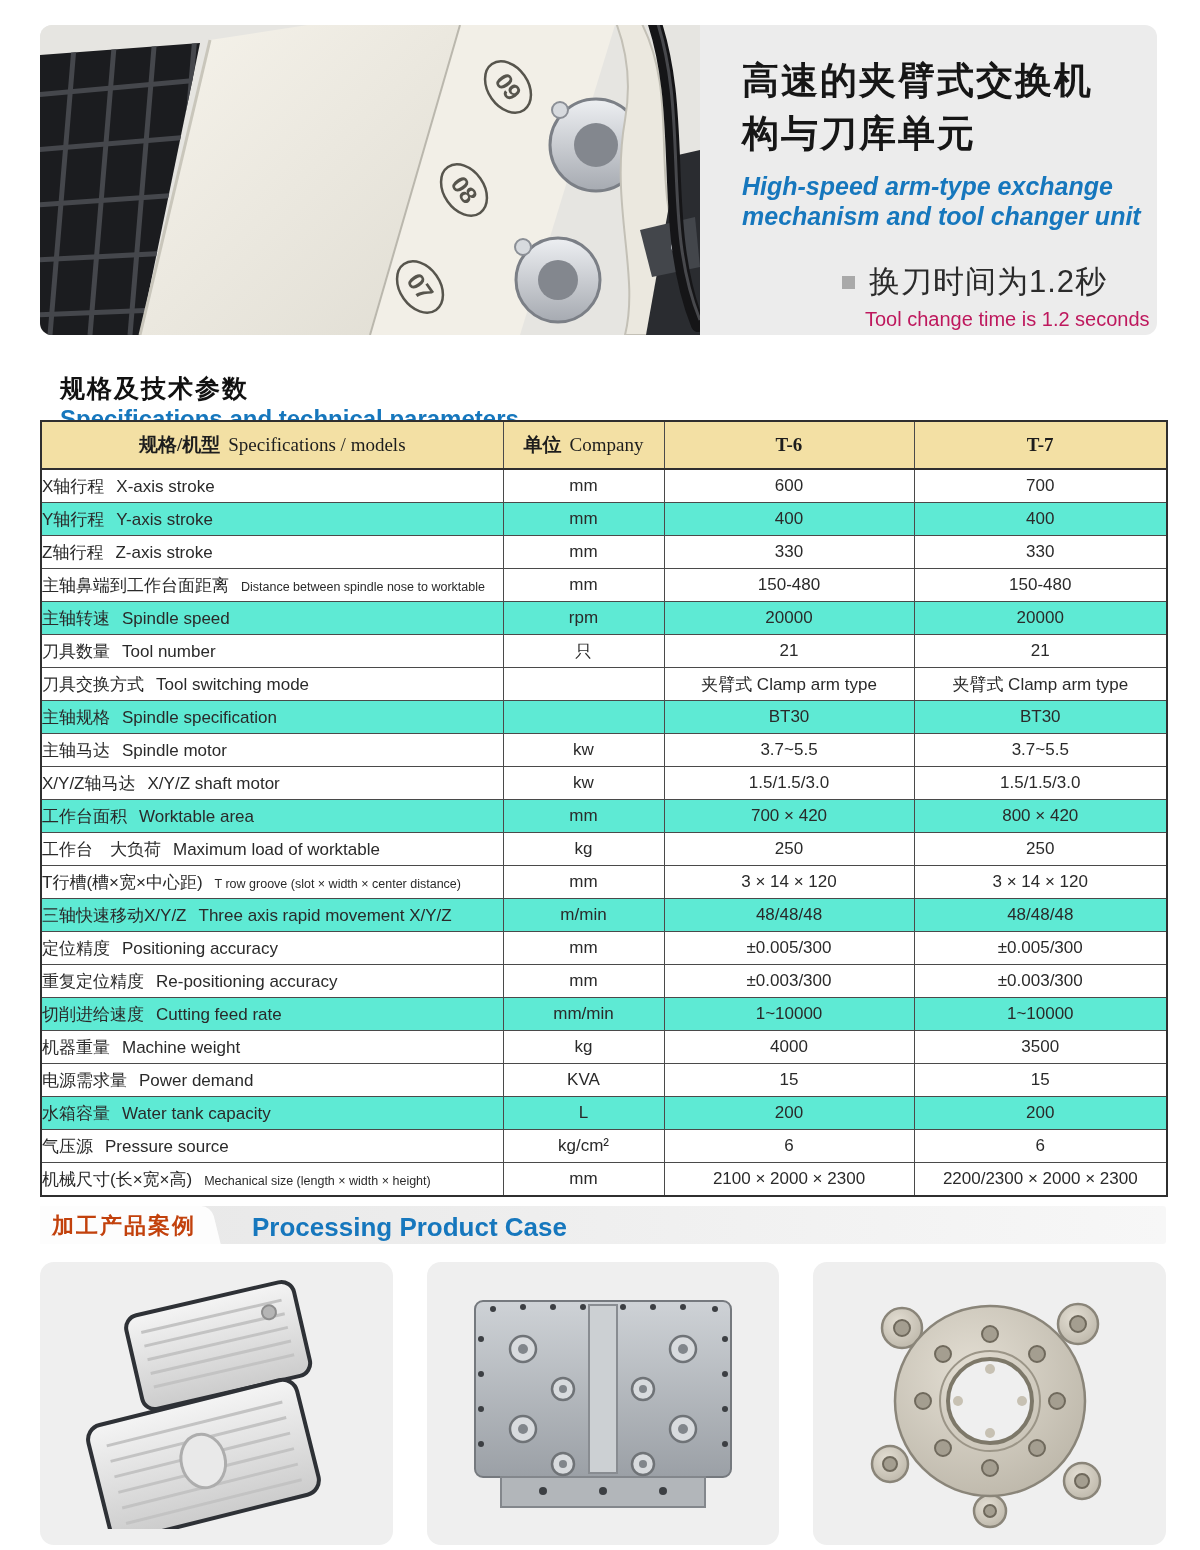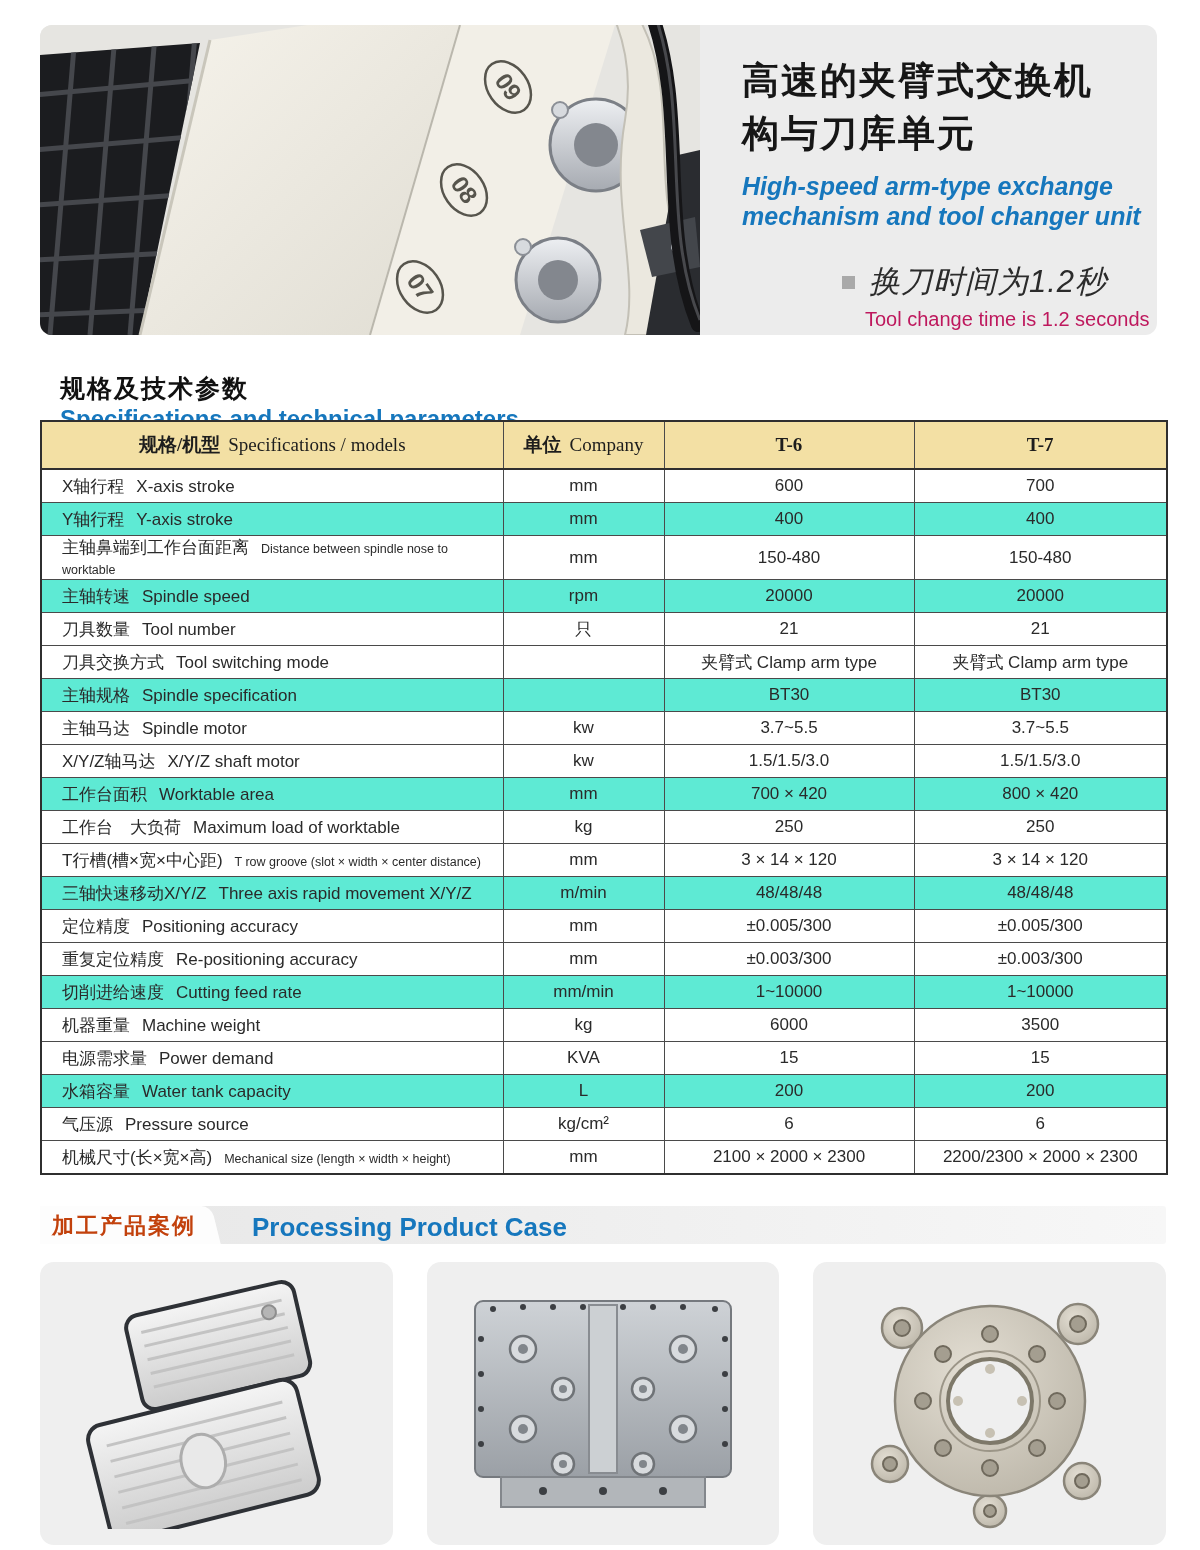--- a/index.html
+++ b/index.html
@@ -7,40 +7,40 @@
   .abs{position:absolute;}
 
   
   .hero{left:40px;top:25px;width:1117px;height:310px;background:#ececec;border-radius:12px;}
   .hero-photo{left:0;top:0;width:660px;height:310px;border-radius:12px 0 0 12px;overflow:hidden;}
   .hero-photo svg{display:block;}
   .hero-text{left:702px;top:30px;width:410px;}
   .title-zh{font-size:37px;font-weight:bold;color:#161616;line-height:1.42;letter-spacing:2px;}
   .subtitle-en{margin-top:12px;font-size:25px;font-weight:bold;font-style:italic;color:#1677bd;line-height:1.18;}
   .feature{margin-top:30px;margin-left:100px;}
-  .feature-zh{font-size:31px;color:#2b2b2b;letter-spacing:1px;display:flex;align-items:center;font-style:italic;}
+  .feature-zh{font-size:31px;color:#2b2b2b;letter-spacing:1px;display:flex;align-items:center;}
   .sq{display:inline-block;width:13px;height:13px;background:#a9a9a9;margin-right:14px;flex:none;}
   .feature-en{font-size:20px;color:#be185d;margin-top:5px;margin-left:23px;}
 
   
   .sec-title{display:flex;align-items:baseline;}
   .sec-title .zh{font-size:25px;font-weight:bold;color:#111;letter-spacing:2px;}
   .sec-title .en{font-size:24px;font-weight:bold;color:#1677bd;margin-left:20px;}
   .spec-head{left:40px;top:372px;flex-direction:column;}
 
   
   .spec-table{left:40px;top:420px;width:1126px;border-collapse:collapse;table-layout:fixed;
               border:2px solid #2f2f2f;}
   .spec-table th,.spec-table td{border:1px solid #4a4a4a;vertical-align:middle;}
   .spec-table th{height:44px;background:#f3e0a4;font-size:19px;font-weight:normal;color:#1d1d1d;
                  border-bottom:2px solid #2f2f2f;text-align:center;font-family:Liberation Serif, serif;}
   .spec-table th .zh{font-weight:bold;}
   .spec-table th .en{margin-left:8px;}
   .spec-table td{height:32px;font-size:17px;color:#2a2a2a;text-align:center;padding:0;}
-  .spec-table td.label{text-align:left;padding-left:20px;}
+  .spec-table td.label{text-align:left;}
   .spec-table td.label .en{margin-left:12px;}
   .spec-table td.label .en.small{font-size:12.5px;}
   .spec-table tr.shaded td{background:#5eead4;}
 
   
   .case-bar{left:40px;top:1206px;width:1126px;height:38px;background:linear-gradient(to right,#e7e7e7,#f7f7f7);
             border-radius:3px;}
   .case-tab{position:absolute;left:0;top:0;height:38px;width:150px;background:#fdfdfd;}
   .case-tab::after{content:"";position:absolute;right:-26px;top:0;height:38px;width:44px;background:#fdfdfd;
             transform:skewX(14deg);border-radius:0 10px 0 0;}
@@ -174,20 +174,26 @@
         <td>600</td>
         <td>700</td>
       </tr>
       <tr class="shaded">
         <td class="label"><span class="zh">Y轴行程</span><span class="en">Y-axis stroke</span></td>
         <td>mm</td>
         <td>400</td>
         <td>400</td>
       </tr>
       <tr>
+        <td class="label"><span class="zh">Z轴行程</span><span class="en">Z-axis stroke</span></td>
+        <td>mm</td>
+        <td>330</td>
+        <td>330</td>
+      </tr>
+      <tr>
         <td class="label"><span class="zh">主轴鼻端到工作台面距离</span><span class="en small">Distance between spindle nose to worktable</span></td>
         <td>mm</td>
         <td>150-480</td>
         <td>150-480</td>
       </tr>
       <tr class="shaded">
         <td class="label"><span class="zh">主轴转速</span><span class="en">Spindle speed</span></td>
         <td>rpm</td>
         <td>20000</td>
         <td>20000</td>
@@ -260,21 +266,21 @@
       </tr>
       <tr class="shaded">
         <td class="label"><span class="zh">切削进给速度</span><span class="en">Cutting feed rate</span></td>
         <td>mm/min</td>
         <td>1~10000</td>
         <td>1~10000</td>
       </tr>
       <tr>
         <td class="label"><span class="zh">机器重量</span><span class="en">Machine weight</span></td>
         <td>kg</td>
-        <td>6000</td>
+        <td>4000</td>
         <td>3500</td>
       </tr>
       <tr>
         <td class="label"><span class="zh">电源需求量</span><span class="en">Power demand</span></td>
         <td>KVA</td>
         <td>15</td>
         <td>15</td>
       </tr>
       <tr class="shaded">
         <td class="label"><span class="zh">水箱容量</span><span class="en">Water tank capacity</span></td>

